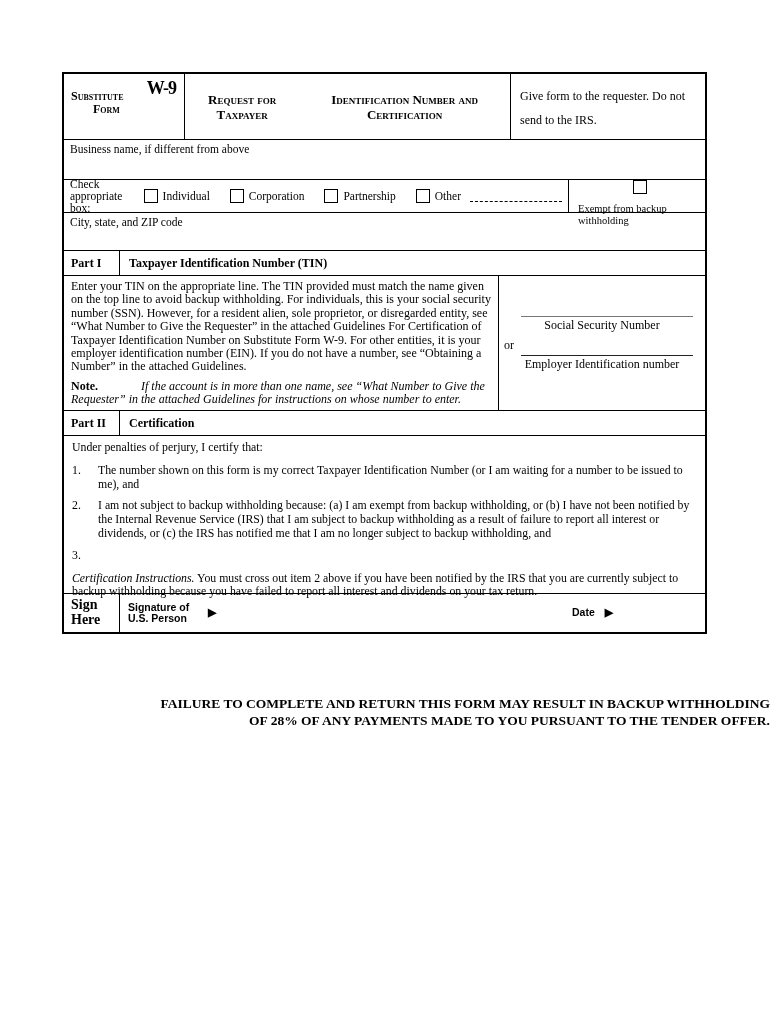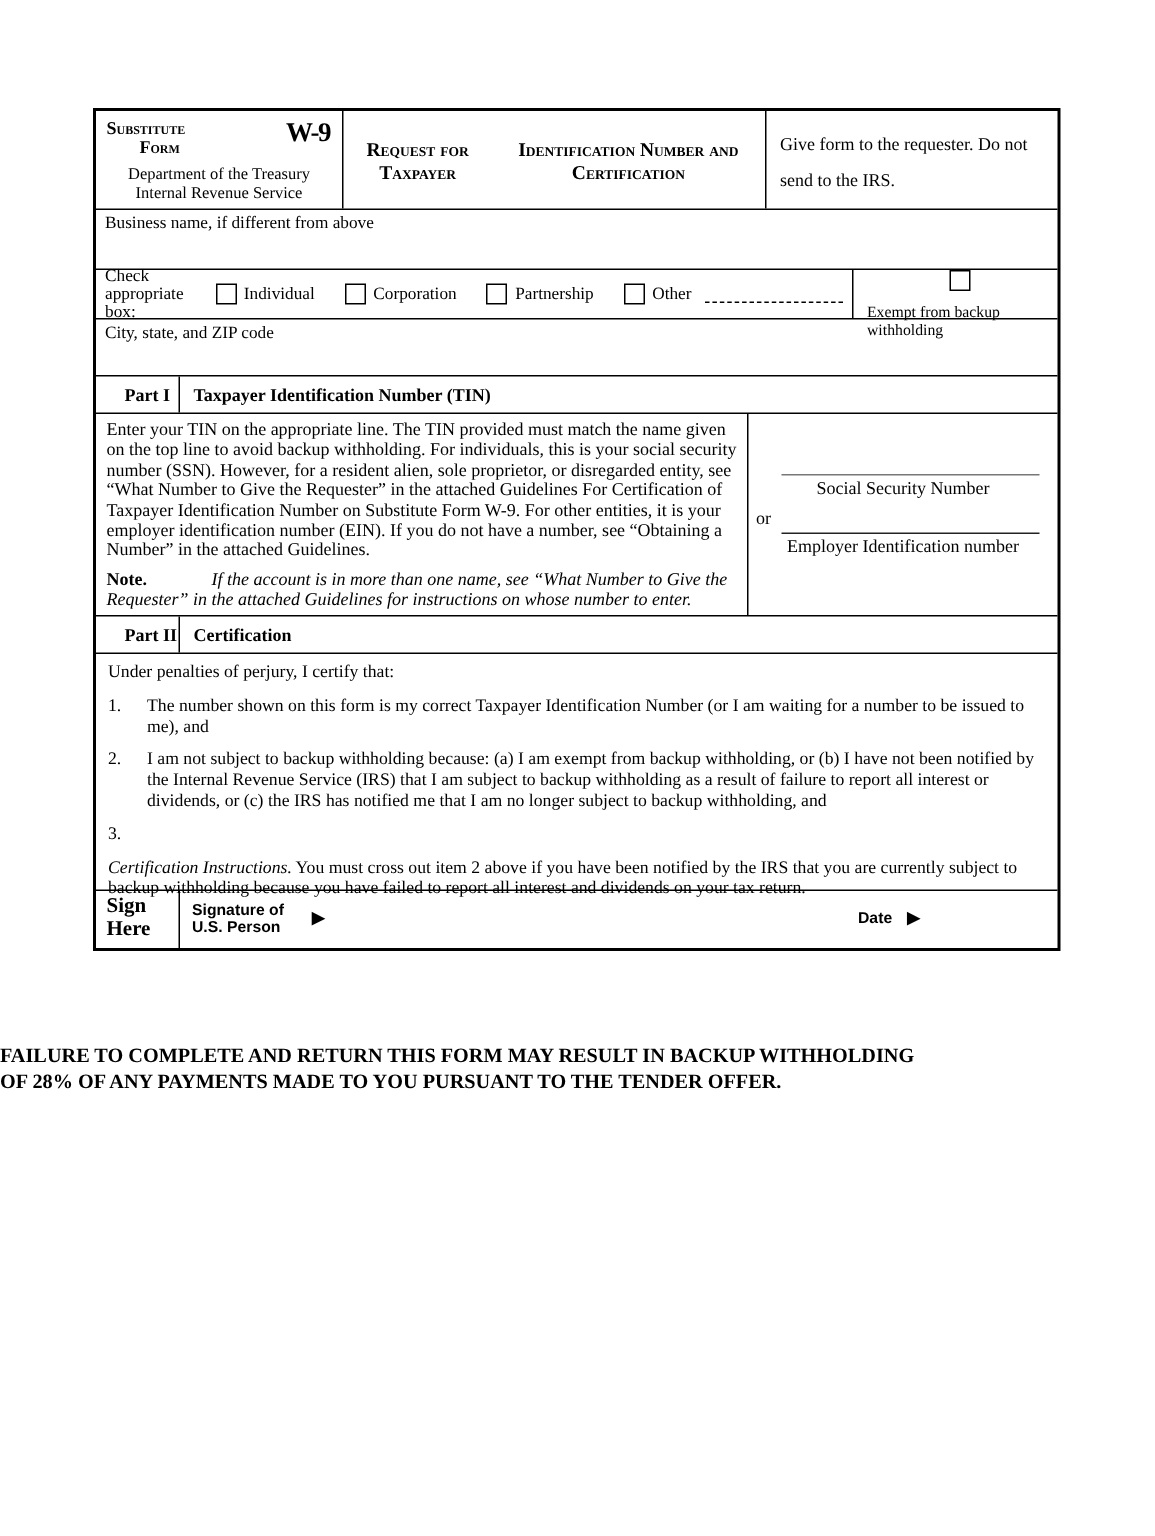--- a/index.html
+++ b/index.html
@@ -11,21 +11,21 @@
   }
   .form {
     position:absolute; left:62px; top:72px; width:645px;
     border:2px solid #000; background:#fff;
   }
   .row { border-bottom:1.5px solid #000; position:relative; }
   .row:last-child { border-bottom:none; }
 
   
   .hdr { display:flex; height:66px; }
-  .hdr-left { width:165px; border-right:1.5px solid #000; padding:5px 7px 2px 7px; position:relative; }
+  .hdr-left { width:121px; border-right:1.5px solid #000; padding:16px 7px 2px 7px; position:relative; }
   .sc { font-variant:small-caps; font-weight:bold; }
   .sub-line { font-size:12px; line-height:12px; }
   .form-line { font-size:12px; line-height:12px; margin-left:22px; margin-top:1px; }
   .w9 { position:absolute; right:8px; top:4px; font-size:18px; font-weight:bold; letter-spacing:-1px; }
   .dept { font-size:11px; line-height:12.5px; text-align:center; margin-top:6px; }
   .hdr-mid { flex:1; border-right:1.5px solid #000; display:flex; flex-direction:row; justify-content:center; align-items:center; text-align:center; }
   .hdr-mid .t { font-variant:small-caps; font-weight:bold; font-size:13px; line-height:15px; }
   .hdr-right { width:194px; padding:10px 9px; font-weight:normal; font-size:12px; line-height:24px; }
 
   
@@ -38,21 +38,21 @@
   .checkrow { display:flex; height:33px; }
   .checkrow-left { flex:1; border-right:1.5px solid #000; display:flex; align-items:center; padding:0 6px; font-size:11.5px; gap:6px; }
   .cb { display:inline-block; width:14px; height:14px; border:1.7px solid #000; background:#fff; flex:none; vertical-align:middle; }
   .cb-group { display:flex; align-items:center; gap:5px; margin-left:14px; }
   .cb-group:first-of-type { margin-left:10px; }
   .other-blank { display:inline-block; width:92px; height:11px; border-bottom:1.5px dashed #000; margin-left:4px; }
   .exempt-cell { width:136px; display:flex; align-items:center; gap:9px; padding:0 4px 0 9px; font-size:10.5px; line-height:11.5px;flex-direction:column; }
 
   
   .part-head { display:flex; height:25px; align-items:stretch; }
-  .part-label { width:56px; border-right:1.5px solid #000; font-weight:bold; font-size:12px; display:flex; align-items:center; padding-left:19px; }
+  .part-label { width:56px; border-right:1.5px solid #000; font-weight:bold; font-size:12px; display:flex; align-items:center; padding-left:7px; }
   .part-title { font-weight:bold; font-size:12px; display:flex; align-items:center; padding-left:9px; }
 
   
   .p1body { display:flex; height:135px; }
   .p1text { width:435px; border-right:1.5px solid #000; padding:4px 7px; font-size:12px; line-height:13.4px; }
   .p1text .note { margin-top:6px; }
   .p1text .note .ital { font-style:italic;margin-left:40px; }
   .p1text .note b { font-style:normal; }
   .tin-cell { flex:1; position:relative; font-size:12px; }
   .tin-line { border-top:1.3px solid #777; margin:0 12px 0 22px; }
@@ -75,38 +75,34 @@
   .sign-label { width:56px; border-right:1.5px solid #000; font-weight:bold; font-size:14px; line-height:15px; padding:3px 0 0 7px; }
   .sign-main { flex:1; display:flex; align-items:center; font-family:"Liberation Sans", sans-serif; font-weight:bold; font-size:10.5px; line-height:11.5px; padding:0 8px; position:relative; }
   .sig-lab { width:70px; }
   .arrow { font-size:11px; margin-left:10px; }
   .sig-area { flex:1; height:100%; }
   .date-wrap { position:absolute; left:452px; display:flex; align-items:center; }
   .date-area { width:110px; height:100%; }
 
   
   .footer {
-    position:absolute; left:0; top:695px; width:770px; text-align:left;
+    position:absolute; left:0; top:695px; width:770px; text-align:right;
     font-weight:bold; font-size:13.5px; line-height:17px;
   }
 </style>
 </head>
 <body>
 
 <div class="form">
 
   <div class="row hdr">
     <div class="hdr-left">
       <div class="sub-line sc">Substitute</div>
       <div class="form-line sc">Form</div>
       <div class="w9">W-9</div>
-      <div class="dept">
-        <div>Department of the Treasury</div>
-        <div>Internal Revenue Service</div>
-      </div>
     </div>
     <div class="hdr-mid">
       <div class="t">Request for Taxpayer</div>
       <div class="t">Identification Number and Certification</div>
     </div>
     <div class="hdr-right">Give form to the requester.  Do not send to the IRS.</div>
   </div>
 
 
   <div class="row field field-biz">

